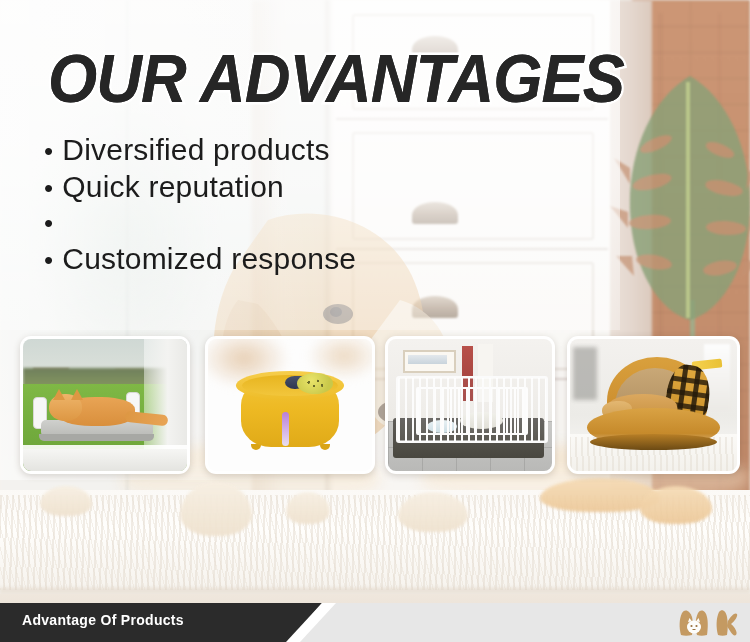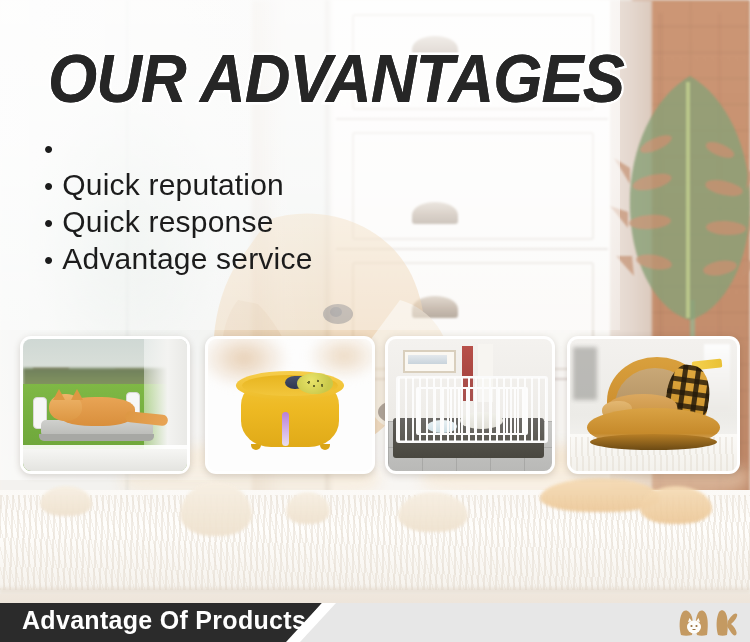--- a/index.html
+++ b/index.html
@@ -249,21 +249,21 @@
     background:linear-gradient(90deg,#f5d14e,#e9c136);border-radius:2px;transform:rotate(-6deg);}
 
   
   .bar{position:absolute;left:0;bottom:0;width:750px;height:39px;}
   .bar-light{position:absolute;left:0;top:0;width:750px;height:39px;background:#e7e7e7;}
   .bar-dark{position:absolute;left:0;top:0;width:322px;height:39px;background:#2b2b2b;
     clip-path:polygon(0 0, 322px 0, 288px 39px, 0 39px);}
   .bar-white-slice{position:absolute;left:286px;top:0;width:50px;height:39px;background:#ffffff;
     clip-path:polygon(36px 0, 50px 0, 14px 39px, 0 39px);}
   .bar-title{position:absolute;left:22px;top:0;height:34px;display:flex;align-items:center;
-    color:#ffffff;font-size:25px;font-weight:700;letter-spacing:.3px;
+    color:#ffffff;font-size:14px;font-weight:700;letter-spacing:.3px;
     font-family:"Liberation Sans","DejaVu Sans",sans-serif;white-space:nowrap;}
   .logo{position:absolute;right:12px;top:0;height:39px;display:flex;align-items:center;}
   .logo svg{display:block;}
 </style>
 </head>
 <body>
 
 <div class="stage">
 
   <div class="bg">
@@ -342,32 +342,32 @@
     <div class="veil"></div>
     <div class="veil2"></div>
   </div>
 
   <div class="headline">OUR ADVANTAGES</div>
   <div class="headline-fill">OUR ADVANTAGES</div>
 
   <ul class="bullets">
     <li>
       <span class="dot">•</span>
+      <span>Diversified products</span>
     </li>
     <li>
       <span class="dot">•</span>
       <span>Quick reputation</span>
     </li>
     <li>
       <span class="dot">•</span>
-      <span>Quick response</span>
     </li>
     <li>
       <span class="dot">•</span>
-      <span>Advantage service</span>
+      <span>Customized response</span>
     </li>
   </ul>
 
   <div class="cards">
 
     <div class="card">
       <div class="card-inner">
         <div class="c1-sky"></div>
         <div class="c1-house"></div>
         <div class="c1-house2"></div>

